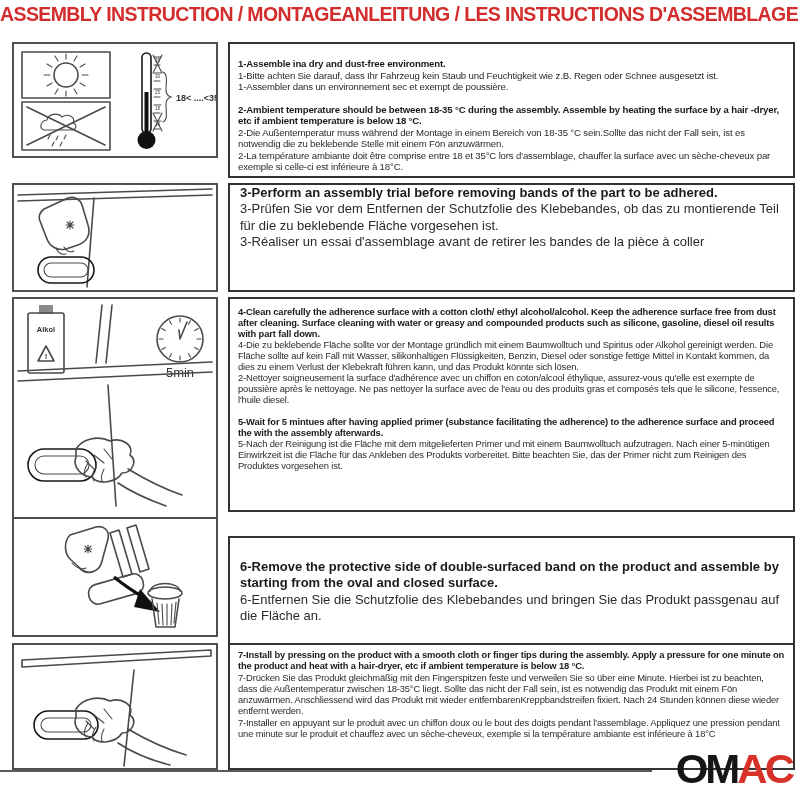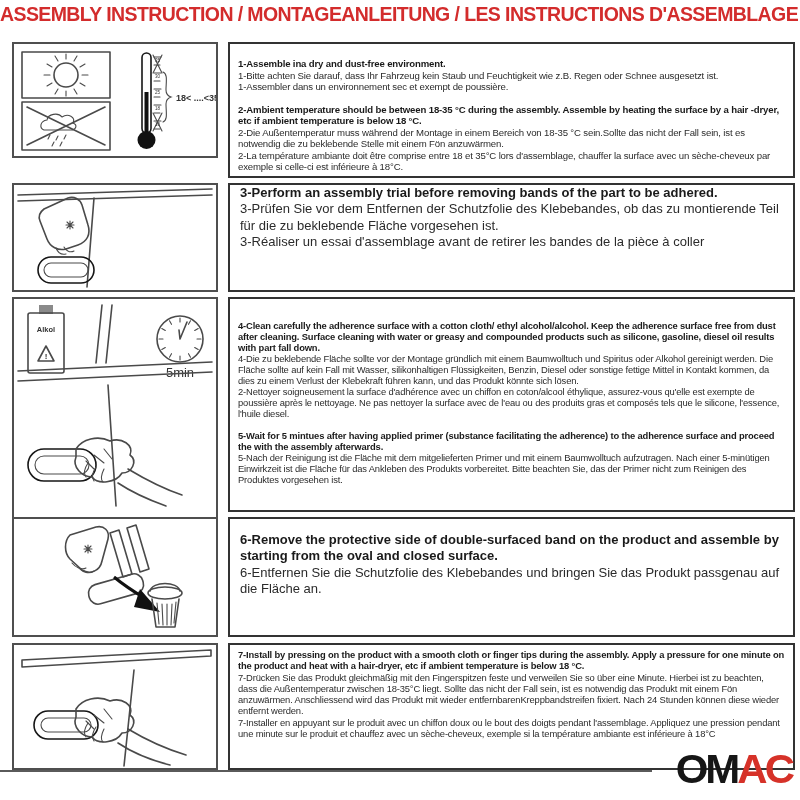--- a/index.html
+++ b/index.html
@@ -9,22 +9,22 @@
          font-size:19.5px;font-weight:bold;letter-spacing:-0.6px;color:#d32c2c;white-space:nowrap;}
   .row{position:absolute;left:12px;right:5px;display:flex;align-items:flex-start;}
   .illus{width:206px;flex:0 0 206px;border:2px solid #4f4f4f;box-sizing:border-box;background:#fff;}
   .txt{flex:1;margin-left:10px;border:2px solid #333;box-sizing:border-box;background:#fff;overflow:hidden;}
   .txt p{margin:0;}
   .en{font-weight:bold;color:#1a1a1a;}
   .gap{margin-top:11px !important;}
   
   #row1{top:42px;}  #row1 .illus{height:116px;} #row1 .txt{height:136px;padding:14px 8px;font-size:9.6px;line-height:1.2;letter-spacing:-0.15px;}
   #row2{top:183px;} #row2 .illus{height:109px;} #row2 .txt{height:109px;padding:0 10px;font-size:13px;line-height:1.25;}
-  #row3{top:297px;} #row3 .illus{height:225px;} #row3 .txt{height:215px;padding:21px 8px;font-size:9.4px;line-height:1.17;letter-spacing:-0.15px;}
-  #row4{top:517px;} #row4 .illus{height:120px;} #row4 .txt{height:120px;padding:13px 10px;font-size:13px;line-height:1.25;}
+  #row3{top:297px;} #row3 .illus{height:225px;} #row3 .txt{height:215px;padding:7px 8px;font-size:9.4px;line-height:1.17;letter-spacing:-0.15px;}
+  #row4{top:517px;} #row4 .illus{height:120px;} #row4 .txt{height:120px;padding:21px 10px;font-size:13px;line-height:1.25;margin-top:19px;}
   #row5{top:643px;border-radius:16px;} #row5 .illus{height:127px;} #row5 .txt{height:127px;padding:4px 8px;font-size:9.4px;line-height:1.2;letter-spacing:-0.15px;}
   svg{display:block;}
   svg .ln{fill:none;stroke:#4a4a4a;stroke-width:1.6;stroke-linecap:round;stroke-linejoin:round;}
   svg .thin{fill:none;stroke:#4a4a4a;stroke-width:1.1;stroke-linecap:round;}
   svg .dark{stroke:#161616;}
   svg text{font-family:"Liberation Sans",sans-serif;fill:#333;}
   .footer-line{position:absolute;top:770px;left:0;width:652px;height:2px;background:#5a5a5a;}
   .logo{position:absolute;top:748px;right:8px;font-size:42px;font-weight:bold;
         letter-spacing:-3px;line-height:1;transform:scaleY(0.98);}
   .logo .b1{color:#161616;}

